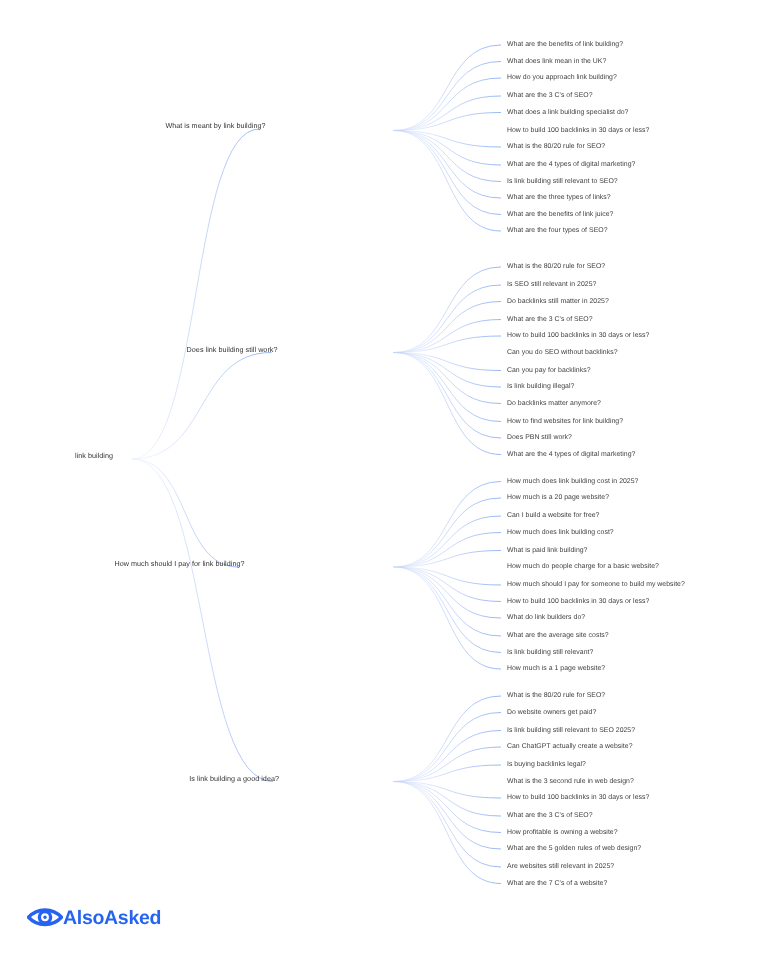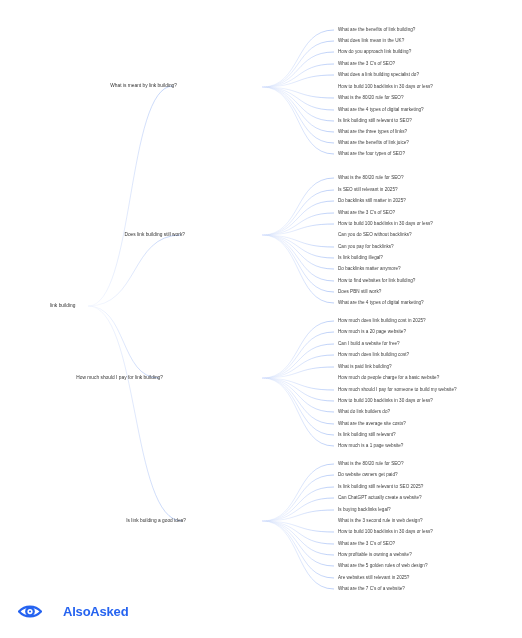--- a/index.html
+++ b/index.html
@@ -51,21 +51,21 @@
   .node.leaf {
     font-size: 4.6px;
     color: #3d3d3d;
   }
   .brand {
     position: absolute;
     left: 18px;
     top: 604px;
     display: flex;
     align-items: center;
-    gap: 21px;
+    gap: 0;
   }
   .brand-mark {
     display: block;
   }
   .brand-name {
     font-size: 13px;
     font-weight: bold;
     color: #2563f0;
     letter-spacing: -0.2px;
     line-height: 1;

